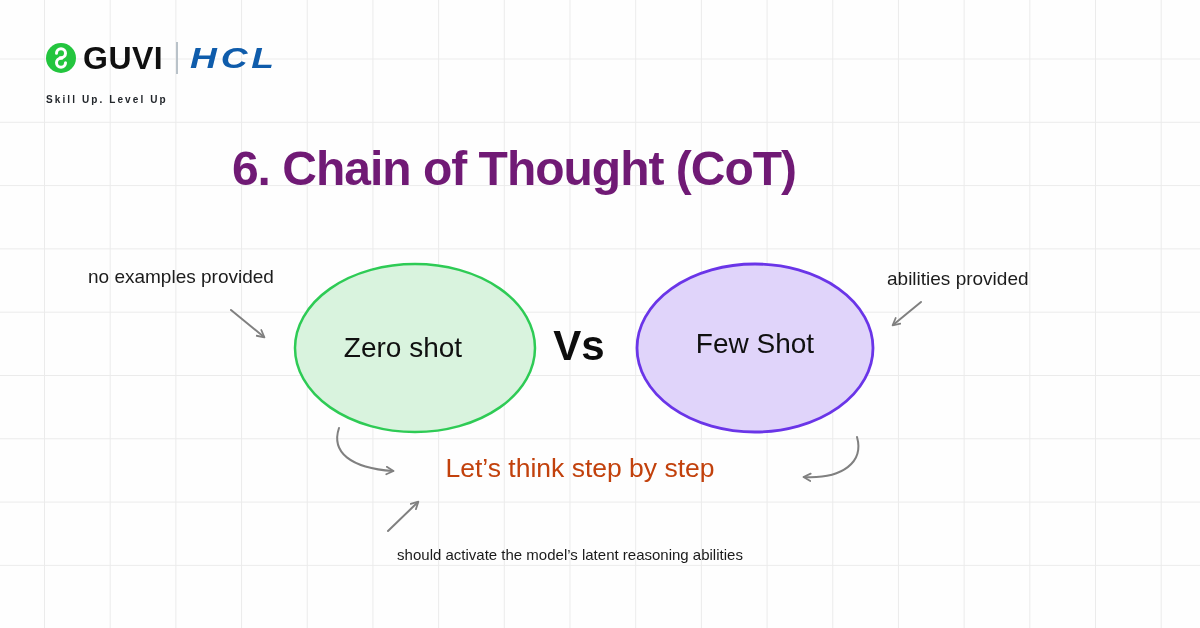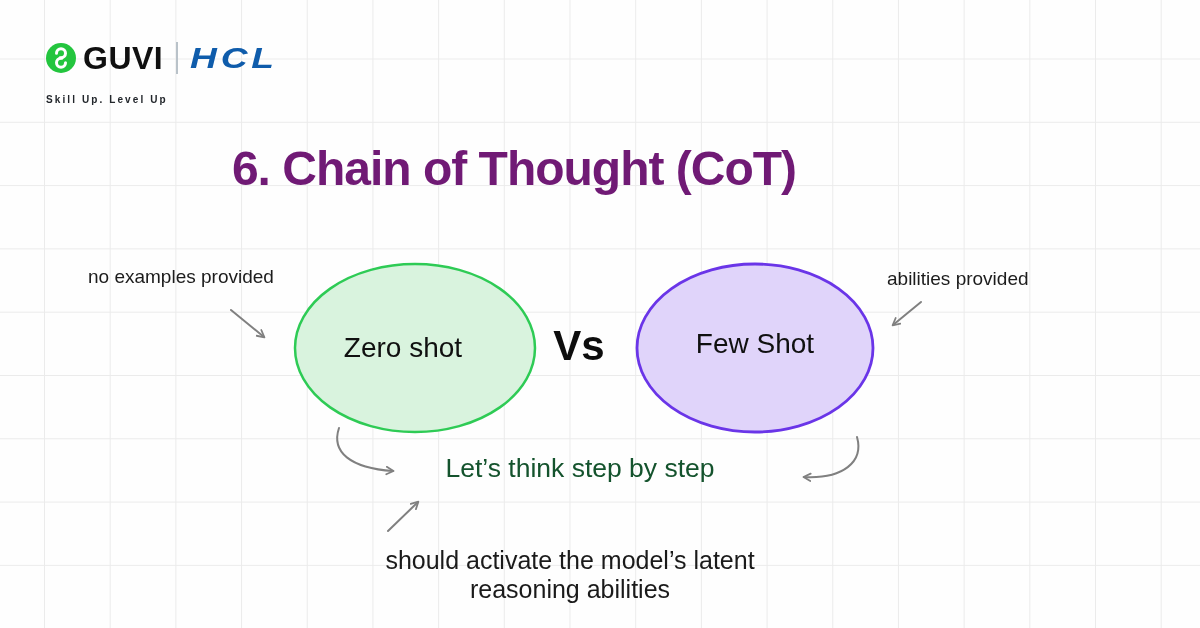--- a/index.html
+++ b/index.html
@@ -51,25 +51,25 @@
   }
   .zero-label { left:283px; top:332px; width:240px; }
   .few-label  { left:635px; top:328px; width:240px; }
   .vs-label   { left:548px; top:322px; width:62px; text-align:center;
                 font-size:42px; font-weight:700; color:#0d0d0d; }
   .annot { font-size:19px; font-weight:500; color:#1c1c1c; }
   .annot-left  { left:88px;  top:266px; }
   .annot-right { left:887px; top:268px; }
   .phrase {
     left:378px; top:452px; width:404px; text-align:center;
-    font-size:26.5px; line-height:33.5px; font-weight:500; color:#14532d;
+    font-size:26.5px; line-height:33.5px; font-weight:500; color:#c2410c;
   }
   .note {
     left:330px; top:546px; width:480px; text-align:center;
-    font-size:25px; font-weight:400; color:#1a1a1a;
+    font-size:15px; font-weight:400; color:#1a1a1a;
   }
 </style>
 </head>
 <body>
 
 <div class="abs logo">
   <div class="logo-row">
     <svg class="logo-mark" viewBox="0 0 30 30" aria-hidden="true">
       <circle cx="15" cy="15" r="15" fill="#23c53e"></circle>
       <g stroke="#ffffff" stroke-width="3" fill="none" stroke-linecap="round">

